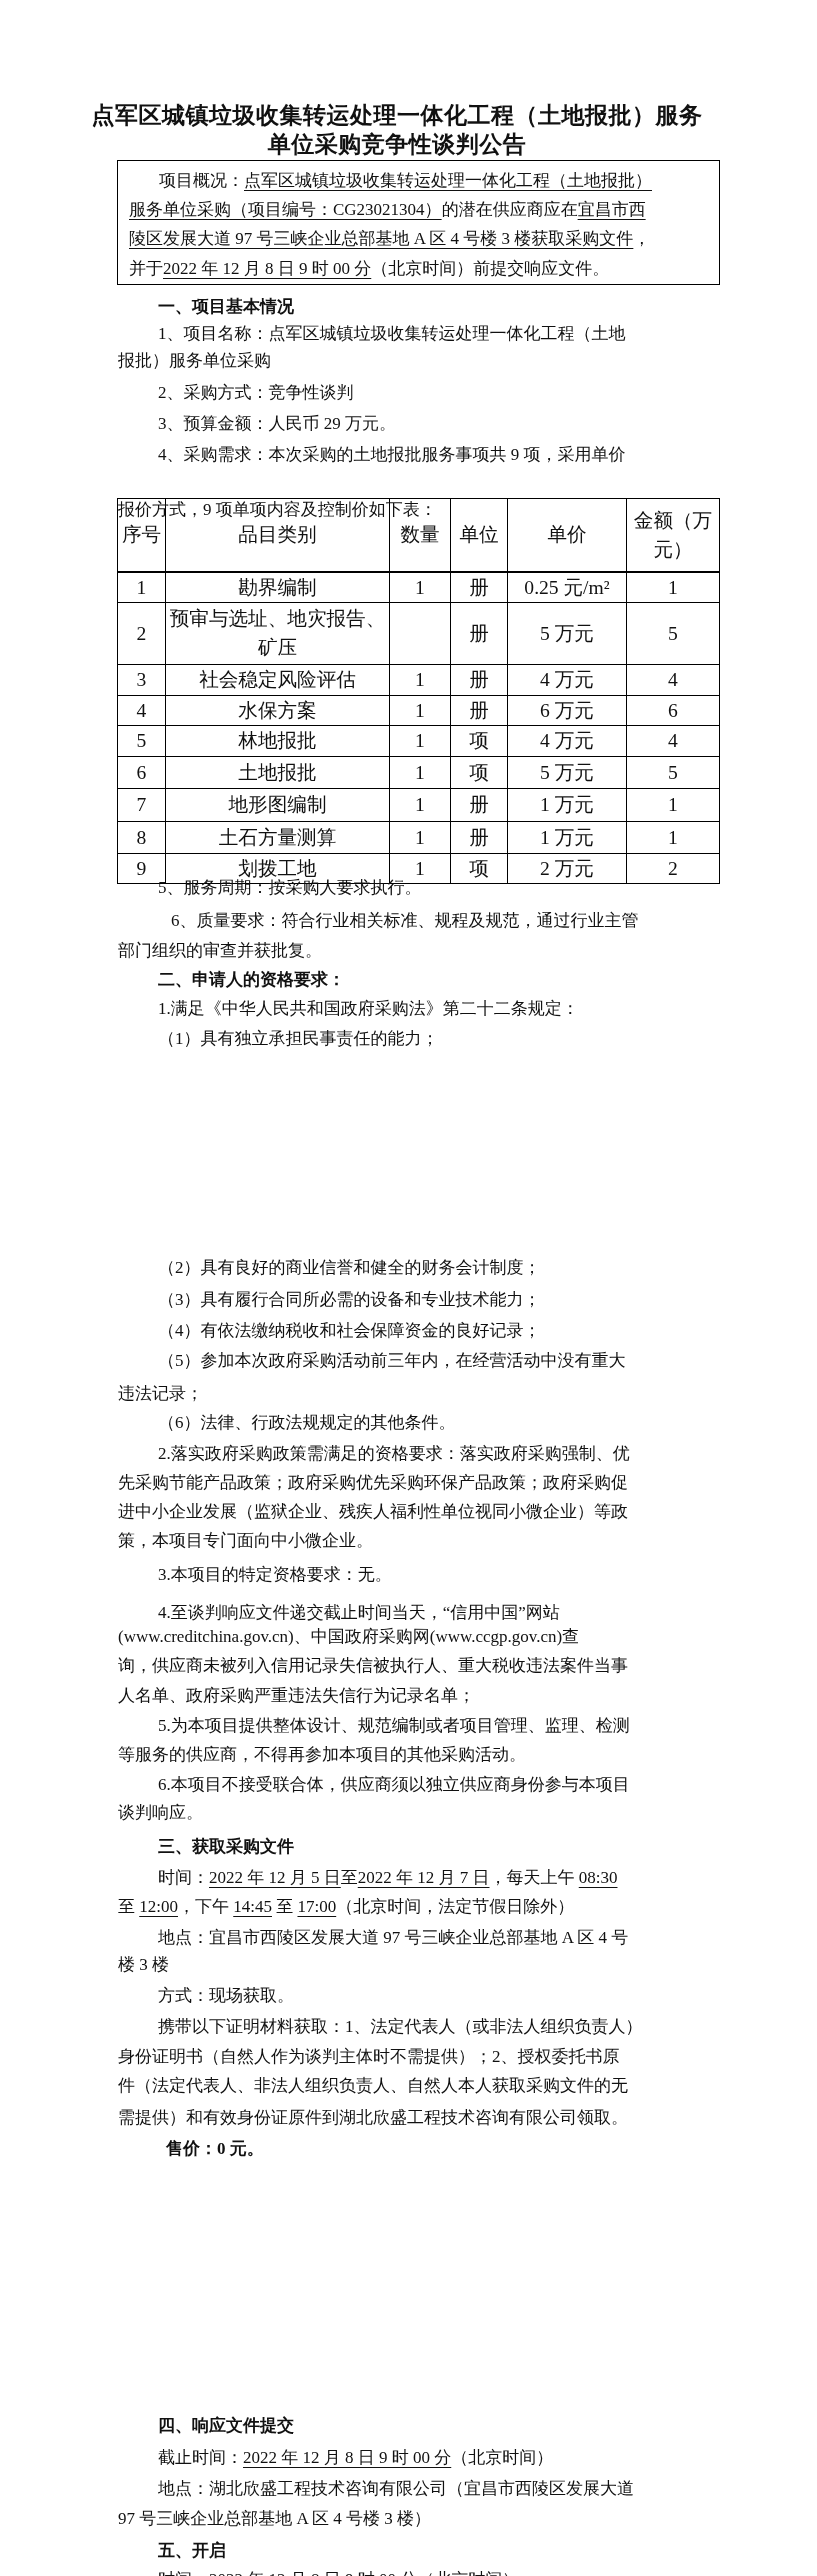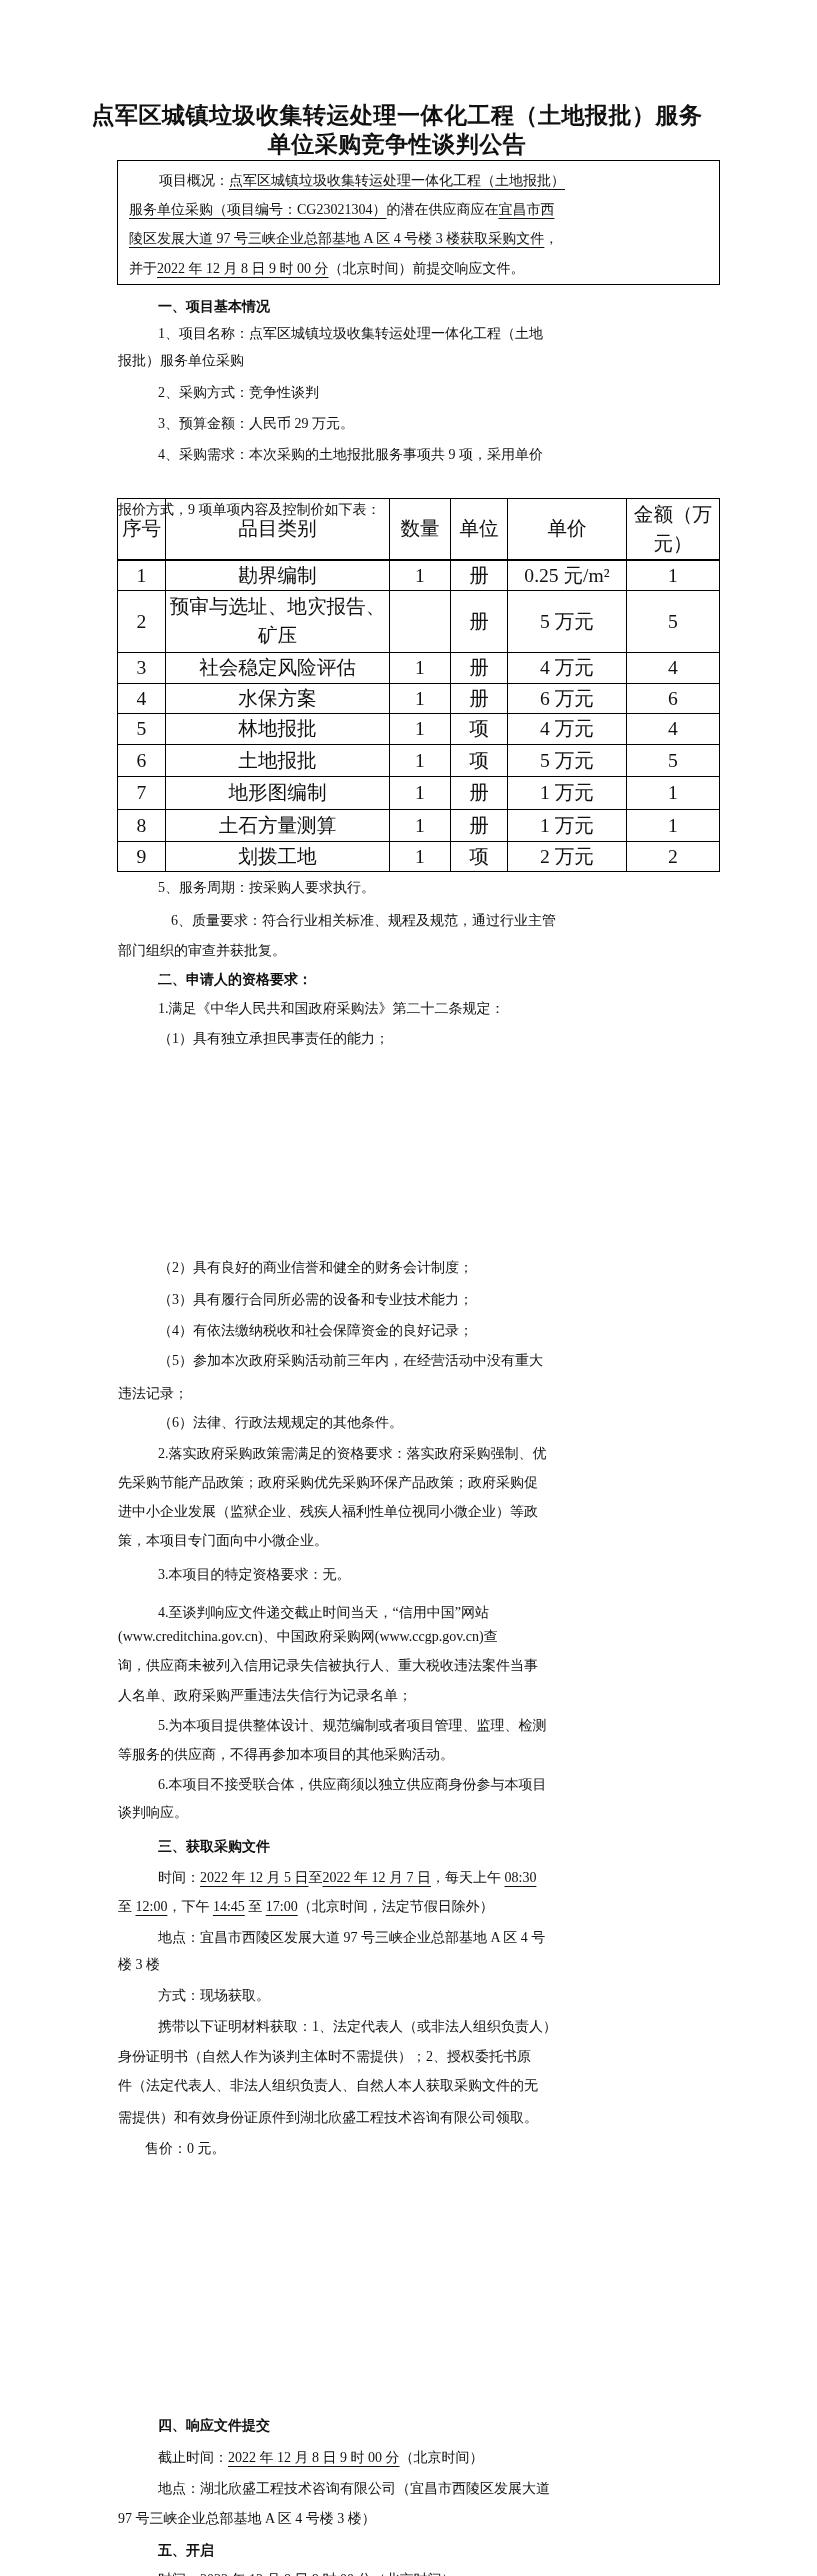--- a/index.html
+++ b/index.html
@@ -9,21 +9,21 @@
     overflow:hidden;
   }
   .title-line {
     position:absolute; left:62px; width:670px; text-align:center;
     font-family:"Liberation Sans","DejaVu Sans",sans-serif;
     font-weight:bold; font-size:23px; line-height:31px; letter-spacing:0.5px;
     white-space:nowrap;
   }
   .tline {
     position:absolute; white-space:nowrap;
-    font-size:14px; line-height:29px; height:29px;
+    font-size:17px; line-height:29px; height:29px;
   }
   .tline.h {
     font-family:"Liberation Sans","DejaVu Sans",sans-serif;
     font-weight:bold;
   }
   .u { text-decoration:underline; text-decoration-thickness:1px; text-underline-offset:3.6px; }
   .overview-box {
     position:absolute; left:117px; top:160px; width:601px; height:123px;
     border:1.5px solid #000;
   }
@@ -51,21 +51,21 @@
   <table class="items">
     <colgroup>
         <col style="width: 48px;">
         <col style="width: 224px;">
         <col style="width: 61px;">
         <col style="width: 57px;">
         <col style="width: 119px;">
         <col style="width: 93px;">
       </colgroup>
     <thead>
-        <tr style="height: 61px; margin-left: 32px;">
+        <tr style="height: 73px; margin-left: 32px;">
           <th>序号</th>
           <th>品目类别</th>
           <th>数量</th>
           <th>单位</th>
           <th>单价</th>
           <th>金额（万元）</th>
         </tr>
       </thead>
     <tbody>
         <tr style="height: 30px;">
@@ -182,21 +182,21 @@
     <div class="tline h" style="top: 1832px; left: 158px;"><span>三、获取采购文件</span></div>
     <div class="tline" style="top: 1863px; left: 158px;"><span>时间：</span><span class="u">2022 年 12 月 5 日</span><span>至</span><span class="u">2022 年 12 月 7 日</span><span>，每天上午 </span><span class="u">08:30</span></div>
     <div class="tline" style="top: 1892px; left: 118px;"><span>至 </span><span class="u">12:00</span><span>，下午 </span><span class="u">14:45</span><span> 至 </span><span class="u">17:00</span><span>（北京时间，法定节假日除外）</span></div>
     <div class="tline" style="top: 1923px; left: 158px;"><span>地点：宜昌市西陵区发展大道 97 号三峡企业总部基地 A 区 4 号</span></div>
     <div class="tline" style="top: 1950px; left: 118px;"><span>楼 3 楼</span></div>
     <div class="tline" style="top: 1981px; left: 158px;"><span>方式：现场获取。</span></div>
     <div class="tline" style="top: 2012px; left: 158px;"><span>携带以下证明材料获取：1、法定代表人（或非法人组织负责人）</span></div>
     <div class="tline" style="top: 2042px; left: 118px;"><span>身份证明书（自然人作为谈判主体时不需提供）；2、授权委托书原</span></div>
     <div class="tline" style="top: 2071px; left: 118px;"><span>件（法定代表人、非法人组织负责人、自然人本人获取采购文件的无</span></div>
     <div class="tline" style="top: 2103px; left: 118px;"><span>需提供）和有效身份证原件到湖北欣盛工程技术咨询有限公司领取。</span></div>
-    <div class="tline" style="top: 2134px; left: 145px;"><span>售价：0 元。</span></div>
+    <div class="tline" style="top: 2134px; left: 166px; font-weight: bold;"><span>售价：0 元。</span></div>
     <div class="tline h" style="top: 2411px; left: 158px;"><span>四、响应文件提交</span></div>
     <div class="tline" style="top: 2443px; left: 158px;"><span>截止时间：</span><span class="u">2022 年 12 月 8 日 9 时 00 分</span><span>（北京时间）</span></div>
     <div class="tline" style="top: 2474px; left: 158px;"><span>地点：湖北欣盛工程技术咨询有限公司（宜昌市西陵区发展大道</span></div>
     <div class="tline" style="top: 2504px; left: 118px;"><span>97 号三峡企业总部基地 A 区 4 号楼 3 楼）</span></div>
     <div class="tline h" style="top: 2536px; left: 158px;"><span>五、开启</span></div>
     <div class="tline" style="top: 2565px; left: 158px;"><span>时间：</span><span class="u">2022 年 12 月 8 日 9 时 00 分</span><span>（北京时间）</span></div>
   </div>
 
 
 </body></html>

